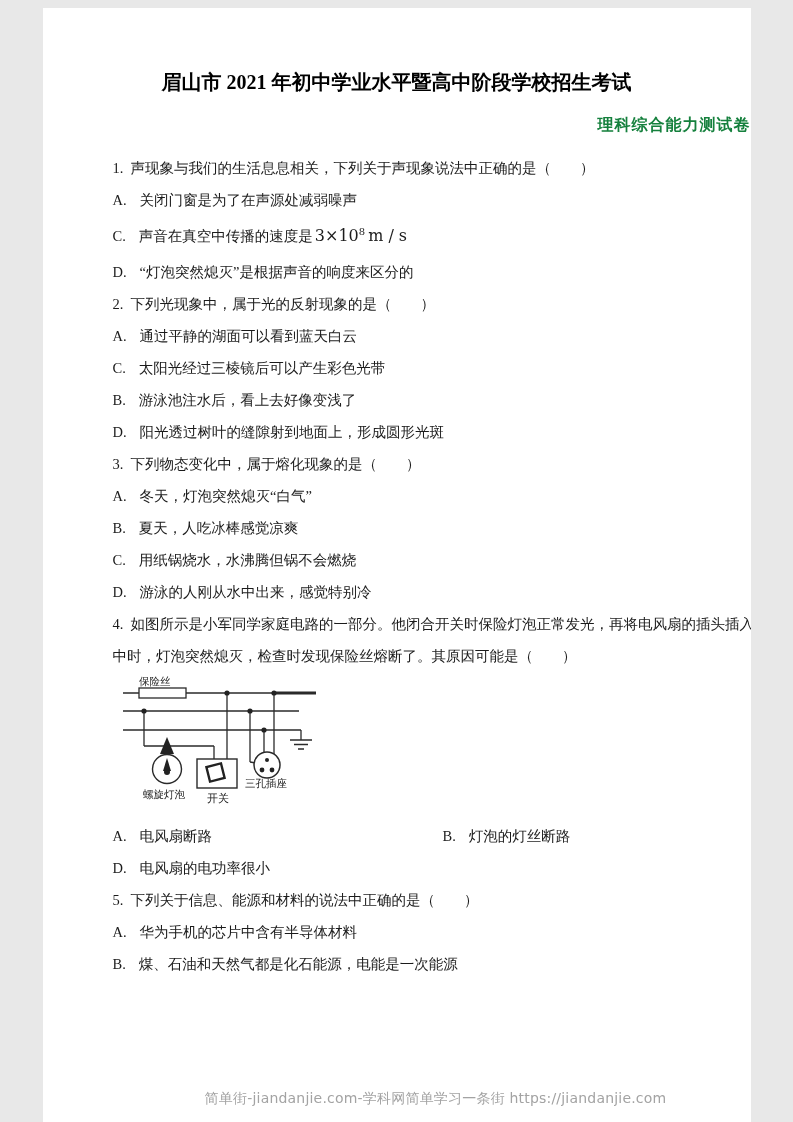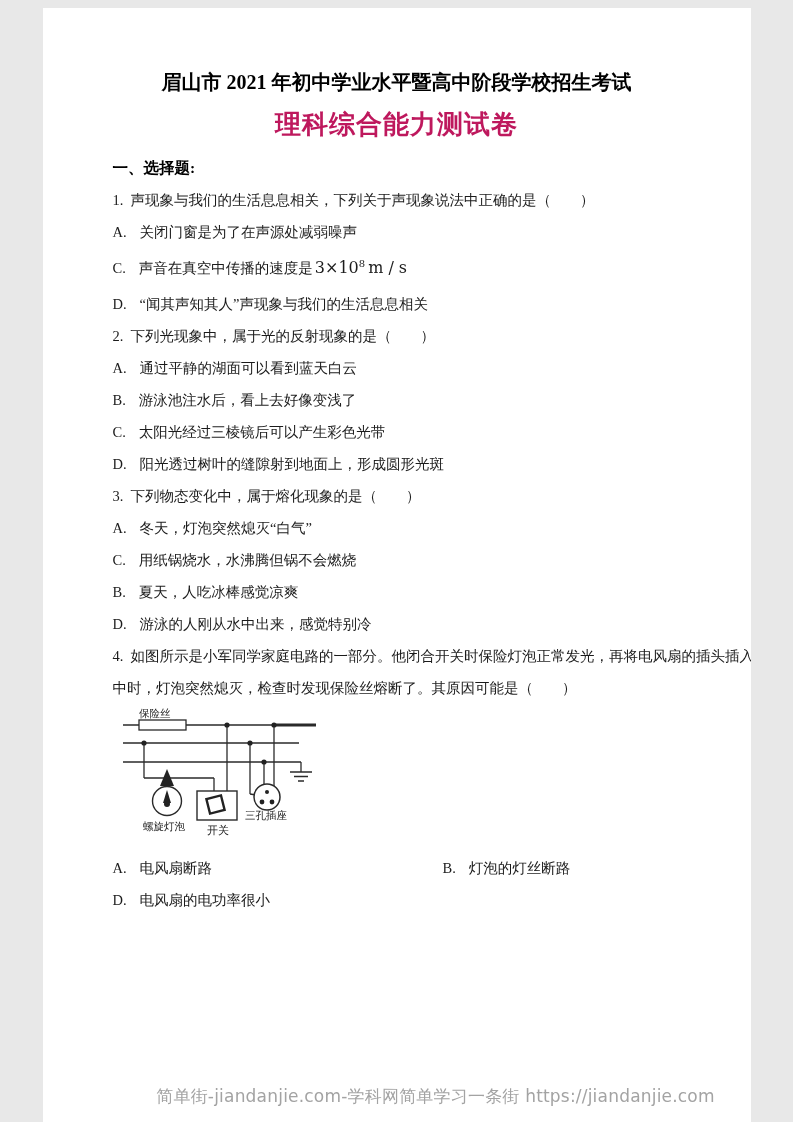--- a/index.html
+++ b/index.html
@@ -7,102 +7,101 @@
     position:relative;
     width:708px;height:1122px;
     margin:8px auto;
     background:#ffffff;
     color:#1b1b1b;
     font-family:"Liberation Serif","DejaVu Serif",serif;
     overflow:hidden;
   }
   .header{padding-top:60px;text-align:center;}
   .title{font-size:20px;font-weight:bold;color:#000;margin:0;line-height:28px;}
-  .subtitle{font-size:26px;font-weight:bold;color:#be185d;margin:15px 0 0 0;line-height:28px;letter-spacing:1px;}
+  .subtitle{font-size:16px;font-weight:bold;color:#15803d;margin:15px 0 0 0;line-height:28px;letter-spacing:1px;text-align:right;}
   .content{padding:13px 48px 0 70px;width:675px;font-size:14.5px;}
   .section-heading{font-weight:bold;font-size:15.5px;line-height:32px;min-height:32px;color:#000;}
   .row{display:block;line-height:32px;min-height:32px;word-break:break-all;}
   .row.tall{line-height:40px;min-height:40px;}
   .qnum{margin-right:7px;}
   .olabel{margin-right:13px;font-family:"Liberation Serif",serif;}
   .math{font-family:"DejaVu Serif",serif;font-size:16px;margin-left:2px;white-space:nowrap;}
   .math sup{font-size:10px;line-height:0;}
   .math .unit{margin-left:3px;}
   .two-col{display:flex;}
   .two-col .col1{width:330px;flex:0 0 330px;}
   .two-col .col2{flex:1;}
   .figure{margin:2px 0 10px 6px;}
   .figure svg{display:block;}
   .figure text{font-family:"Liberation Serif","DejaVu Serif",serif;fill:#222;}
   .footer{
     position:absolute;left:0;bottom:22px;width:100%;
     text-align:center;
     font-family:"DejaVu Sans","Liberation Sans",sans-serif;
-    font-size:17px;color:#a3a3a3;letter-spacing:.2px;padding-left:39px;
+    font-size:14px;color:#a3a3a3;letter-spacing:.2px;padding-left:39px;
   }
 </style>
 </head>
 <body>
 
 <div class="page">
 
   <div class="header">
     <h1 class="title">眉山市 2021 年初中学业水平暨高中阶段学校招生考试</h1>
     <h2 class="subtitle">理科综合能力测试卷</h2>
   </div>
 
   <div class="content">
 
-    <div class="section-heading">一、选择题:</div>
 
     <section>
       <div class="row">
         <span class="qnum">1.</span><span>声现象与我们的生活息息相关，下列关于声现象说法中正确的是（　　）</span>
       </div>
       <div class="row">
         <span class="olabel">A.</span><span>关闭门窗是为了在声源处减弱噪声</span>
       </div>
       <div class="row tall">
         <span class="olabel">C.</span><span>声音在真空中传播的速度是</span><span class="math"><span>3×10</span><sup>8</sup><span class="unit">m / s</span></span>
       </div>
       <div class="row">
-        <span class="olabel">D.</span><span>“闻其声知其人”声现象与我们的生活息息相关</span>
+        <span class="olabel">D.</span><span>“灯泡突然熄灭”是根据声音的响度来区分的</span>
       </div>
     </section>
 
     <section>
       <div class="row">
         <span class="qnum">2.</span><span>下列光现象中，属于光的反射现象的是（　　）</span>
       </div>
       <div class="row">
         <span class="olabel">A.</span><span>通过平静的湖面可以看到蓝天白云</span>
       </div>
       <div class="row">
+        <span class="olabel">C.</span><span>太阳光经过三棱镜后可以产生彩色光带</span>
+      </div>
+      <div class="row">
         <span class="olabel">B.</span><span>游泳池注水后，看上去好像变浅了</span>
       </div>
       <div class="row">
-        <span class="olabel">C.</span><span>太阳光经过三棱镜后可以产生彩色光带</span>
-      </div>
-      <div class="row">
         <span class="olabel">D.</span><span>阳光透过树叶的缝隙射到地面上，形成圆形光斑</span>
       </div>
     </section>
 
     <section>
       <div class="row">
         <span class="qnum">3.</span><span>下列物态变化中，属于熔化现象的是（　　）</span>
       </div>
       <div class="row">
         <span class="olabel">A.</span><span>冬天，灯泡突然熄灭“白气”</span>
       </div>
       <div class="row">
+        <span class="olabel">B.</span><span>夏天，人吃冰棒感觉凉爽</span>
+      </div>
+      <div class="row">
         <span class="olabel">C.</span><span>用纸锅烧水，水沸腾但锅不会燃烧</span>
-      </div>
-      <div class="row">
-        <span class="olabel">B.</span><span>夏天，人吃冰棒感觉凉爽</span>
       </div>
       <div class="row">
         <span class="olabel">D.</span><span>游泳的人刚从水中出来，感觉特别冷</span>
       </div>
     </section>
 
     <section>
       <div class="row">
         <span class="qnum">4.</span><span>如图所示是小军同学家庭电路的一部分。他闭合开关时保险灯泡正常发光，再将电风扇的插头插入插座中时，灯泡突然熄灭，检查时发现保险丝熔断了。其原因可能是（　　）</span>
       </div>
@@ -176,18 +175,29 @@
 
       <div class="row two-col">
         <span class="col1"><span class="olabel">A.</span><span>电风扇断路</span></span>
         <span class="col2"><span class="olabel">B.</span><span>灯泡的灯丝断路</span></span>
       </div>
       <div class="row two-col">
         <span class="col2"><span class="olabel">D.</span><span>电风扇的电功率很小</span></span>
       </div>
     </section>
 
+    <section>
+      <div class="row">
+        <span class="qnum">5.</span><span>下列关于信息、能源和材料的说法中正确的是（　　）</span>
+      </div>
+      <div class="row">
+        <span class="olabel">A.</span><span>华为手机的芯片中含有半导体材料</span>
+      </div>
+      <div class="row">
+        <span class="olabel">B.</span><span>煤、石油和天然气都是化石能源，电能是一次能源</span>
+      </div>
+    </section>
 
   </div>
 
   <div class="footer">简单街-jiandanjie.com-学科网简单学习一条街 https://jiandanjie.com</div>
 
 </div>
 
 </body></html>

